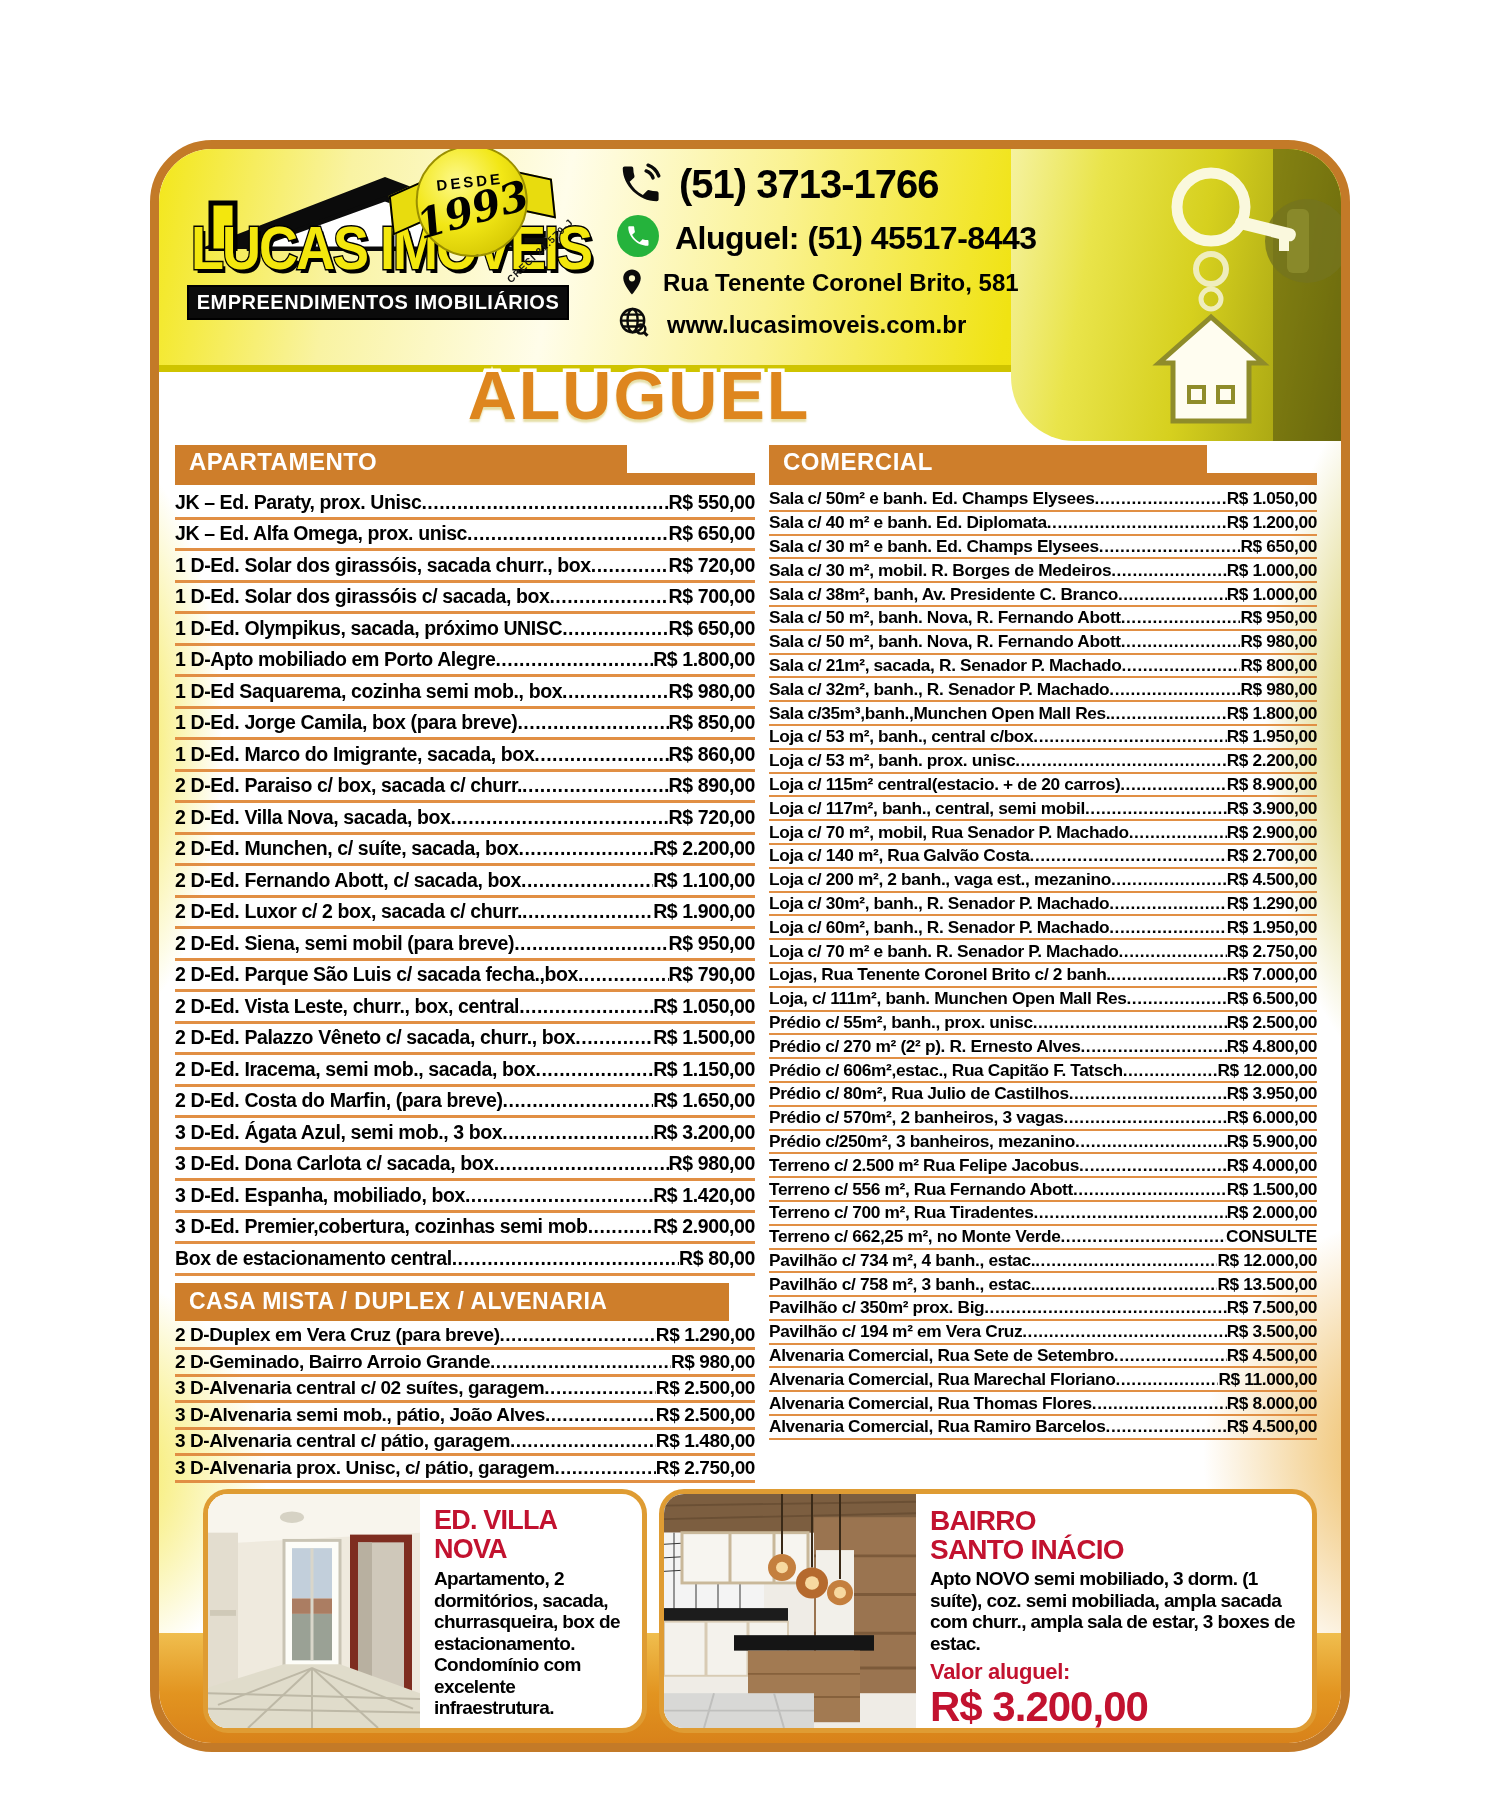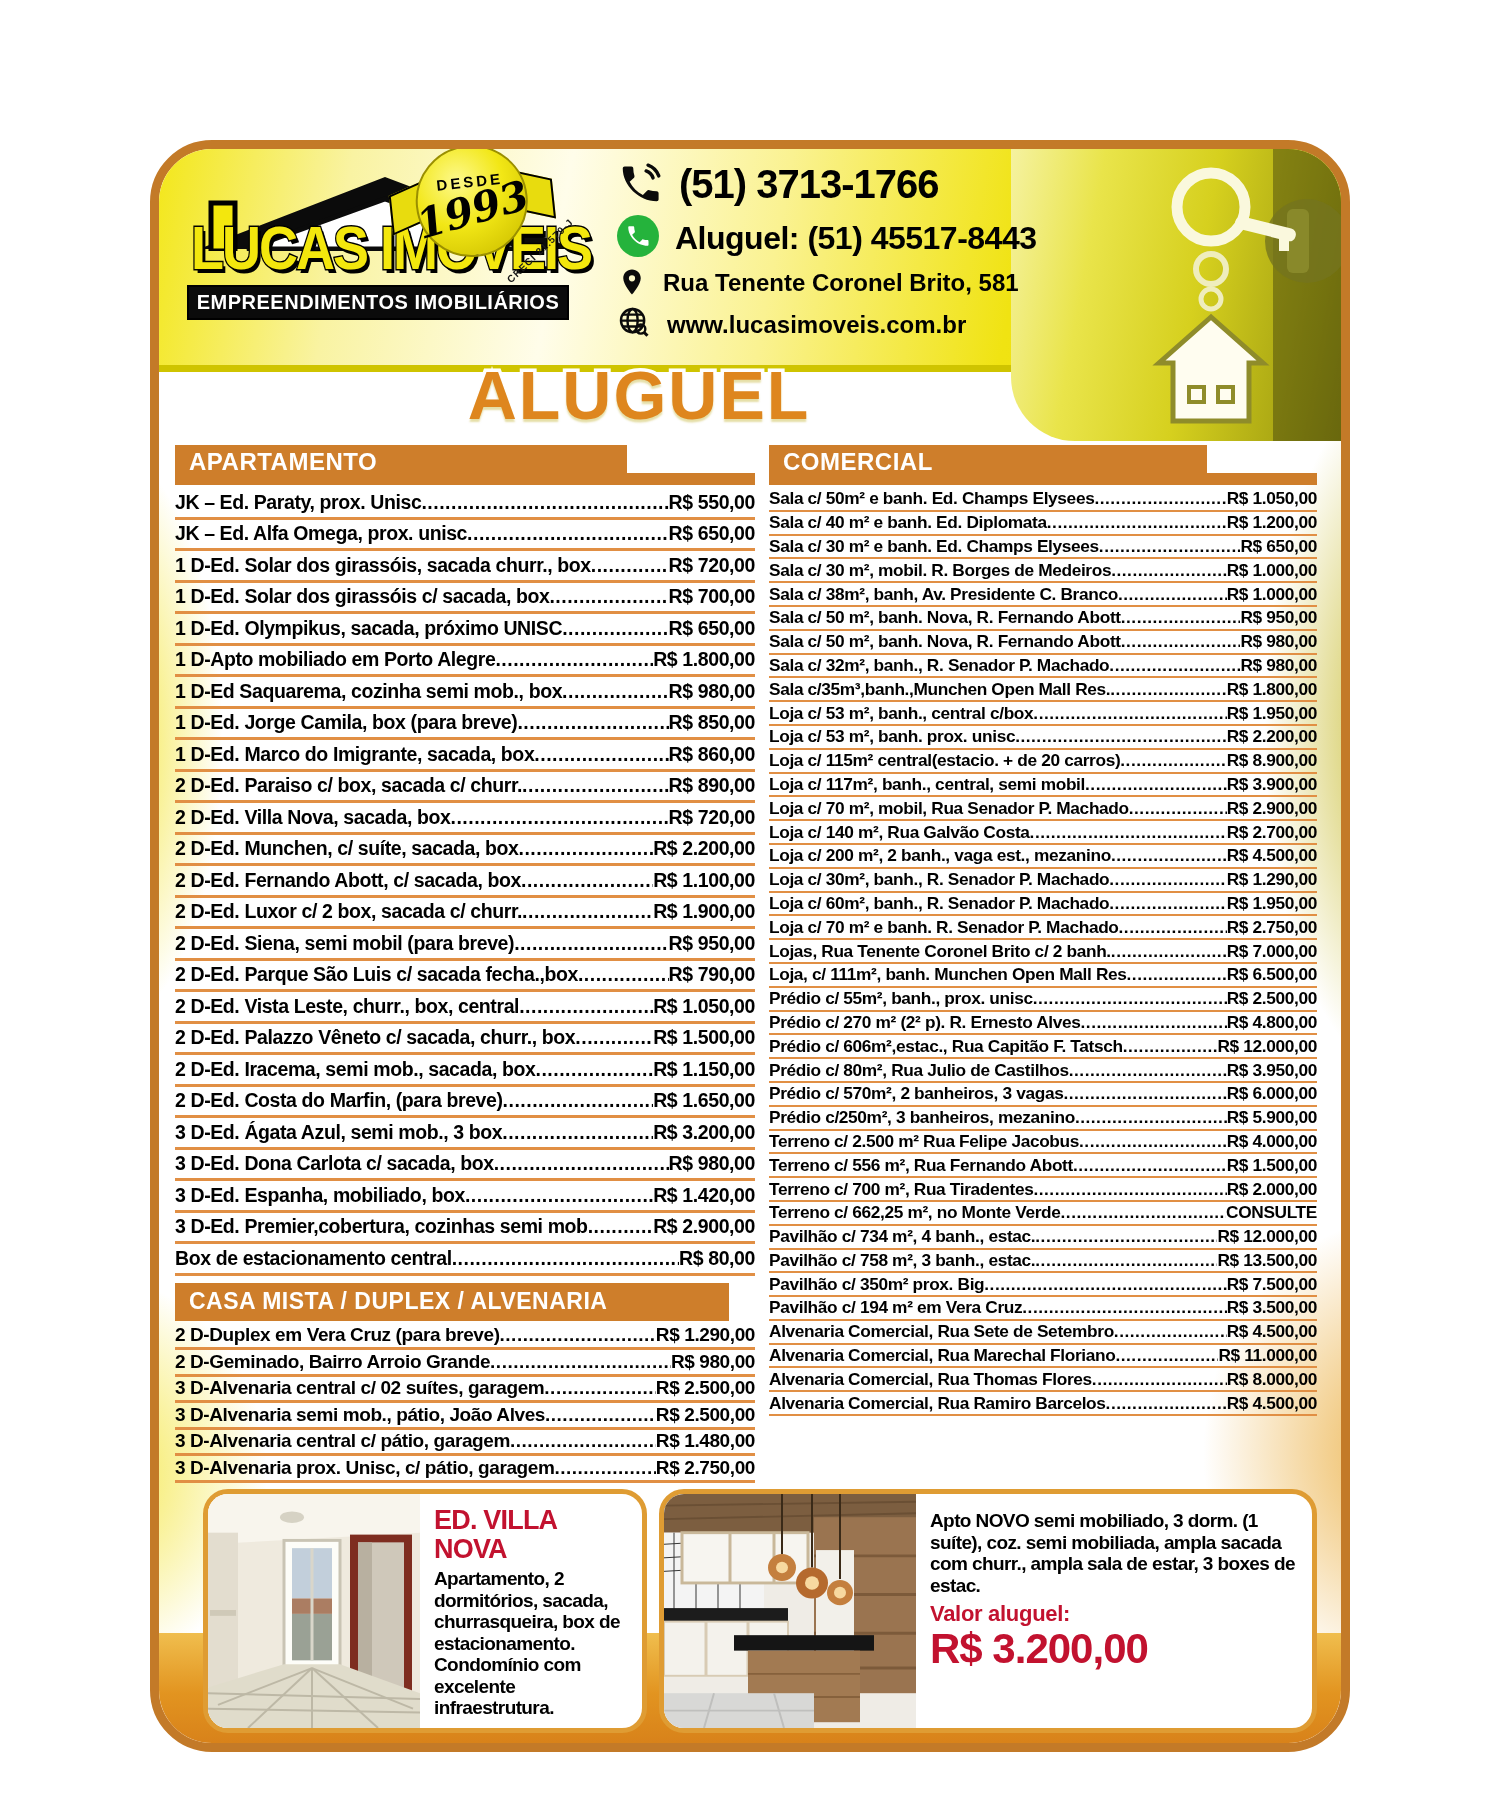--- a/index.html
+++ b/index.html
@@ -416,20 +416,25 @@
         </div>
         <div class="row">
           <span class="lbl">Sala c/ 50 m², banh. Nova, R. Fernando Abott</span>
           <span class="dots"></span>
           <span class="price">R$ 950,00</span>
         </div>
         <div class="row">
           <span class="lbl">Sala c/ 50 m², banh. Nova, R. Fernando Abott</span>
           <span class="dots"></span>
           <span class="price">R$ 980,00</span>
+        </div>
+        <div class="row">
+          <span class="lbl">Sala c/ 21m², sacada, R. Senador P. Machado</span>
+          <span class="dots"></span>
+          <span class="price">R$ 800,00</span>
         </div>
         <div class="row">
           <span class="lbl">Sala c/ 32m², banh., R. Senador P. Machado</span>
           <span class="dots"></span>
           <span class="price">R$ 980,00</span>
         </div>
         <div class="row">
           <span class="lbl">Sala c/35m³,banh.,Munchen Open Mall Res.</span>
           <span class="dots"></span>
           <span class="price">R$ 1.800,00</span>
@@ -682,19 +687,23 @@
         </g>
         <circle cx="118" cy="76" r="14" fill="#c47f3e"></circle>
           <circle cx="118" cy="76" r="6" fill="#f7d9a0"></circle>
         <circle cx="148" cy="92" r="16" fill="#b56a2e"></circle>
           <circle cx="148" cy="92" r="7" fill="#f7d9a0"></circle>
         <circle cx="176" cy="102" r="13" fill="#c47f3e"></circle>
           <circle cx="176" cy="102" r="6" fill="#f7d9a0"></circle>
       </svg>
     </div>
     <div class="feat-info">
+      <div class="feat-title">
+        <span style="display:block">BAIRRO</span>
+          <span style="display:block">SANTO INÁCIO</span>
+      </div>
       <div class="feat-desc">Apto NOVO semi mobiliado, 3 dorm. (1 suíte), coz. semi mobiliada, ampla sacada com churr., ampla sala de estar, 3 boxes de estac.</div>
       <div class="feat-price-label">Valor aluguel:</div>
       <div class="feat-price">R$ 3.200,00</div>
     </div>
   </div>
 
 </div>
 
 </body></html>

